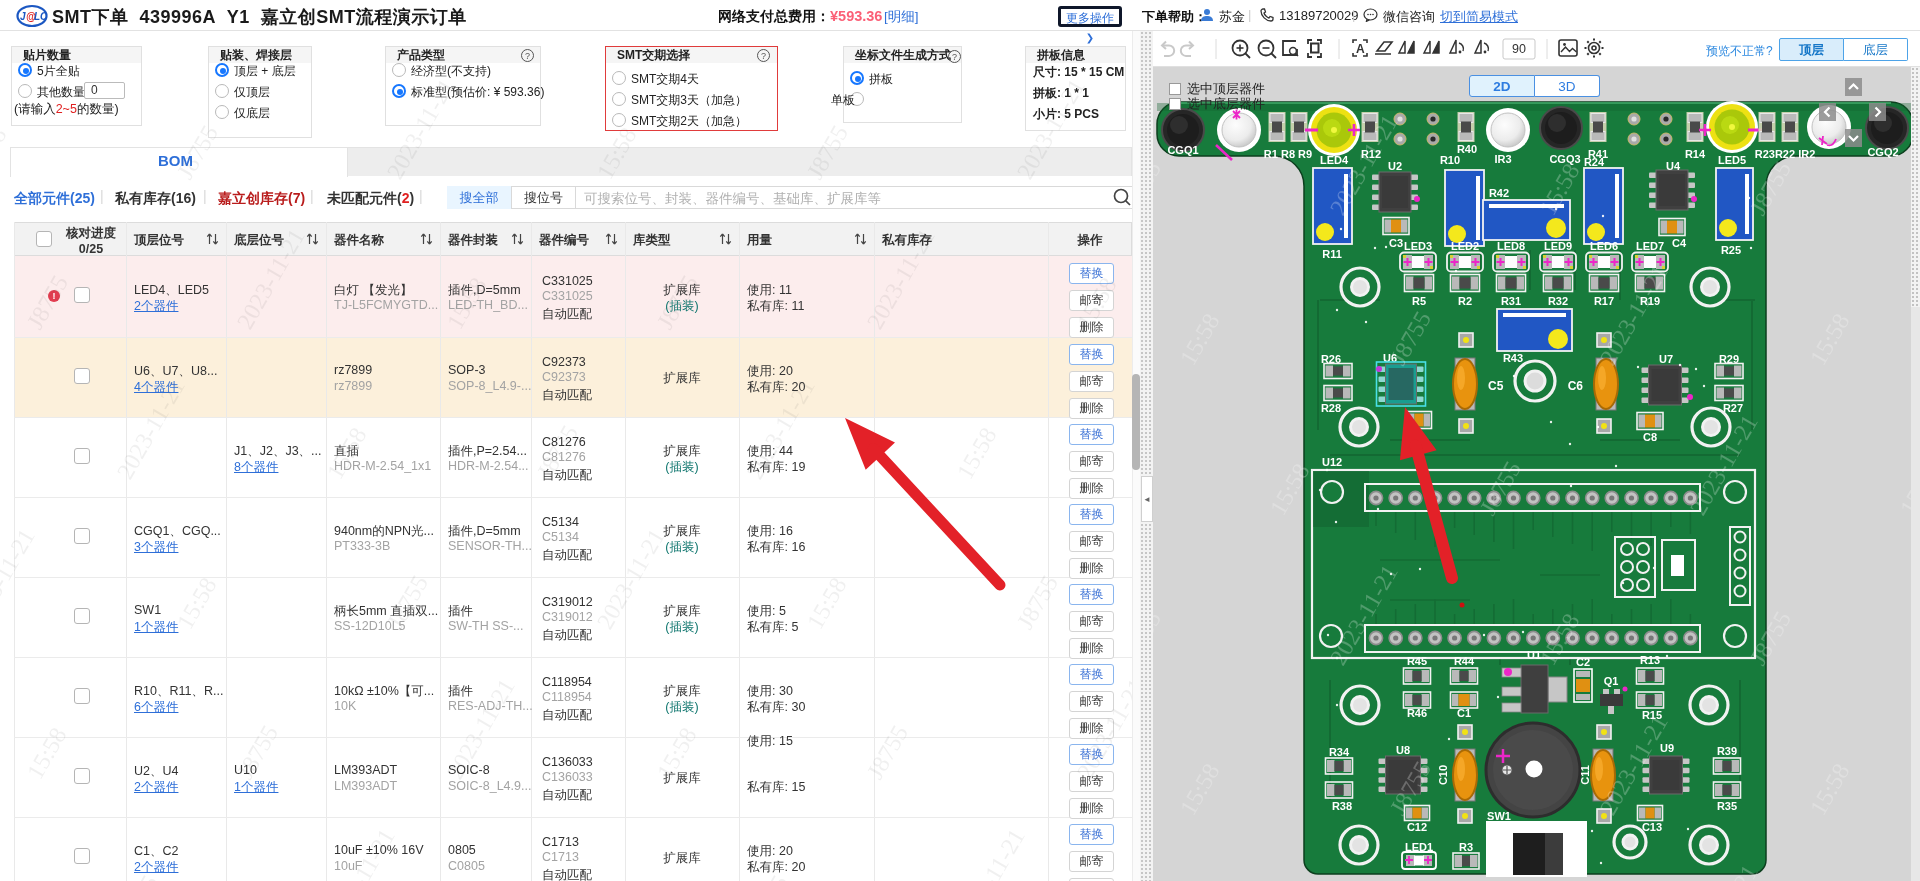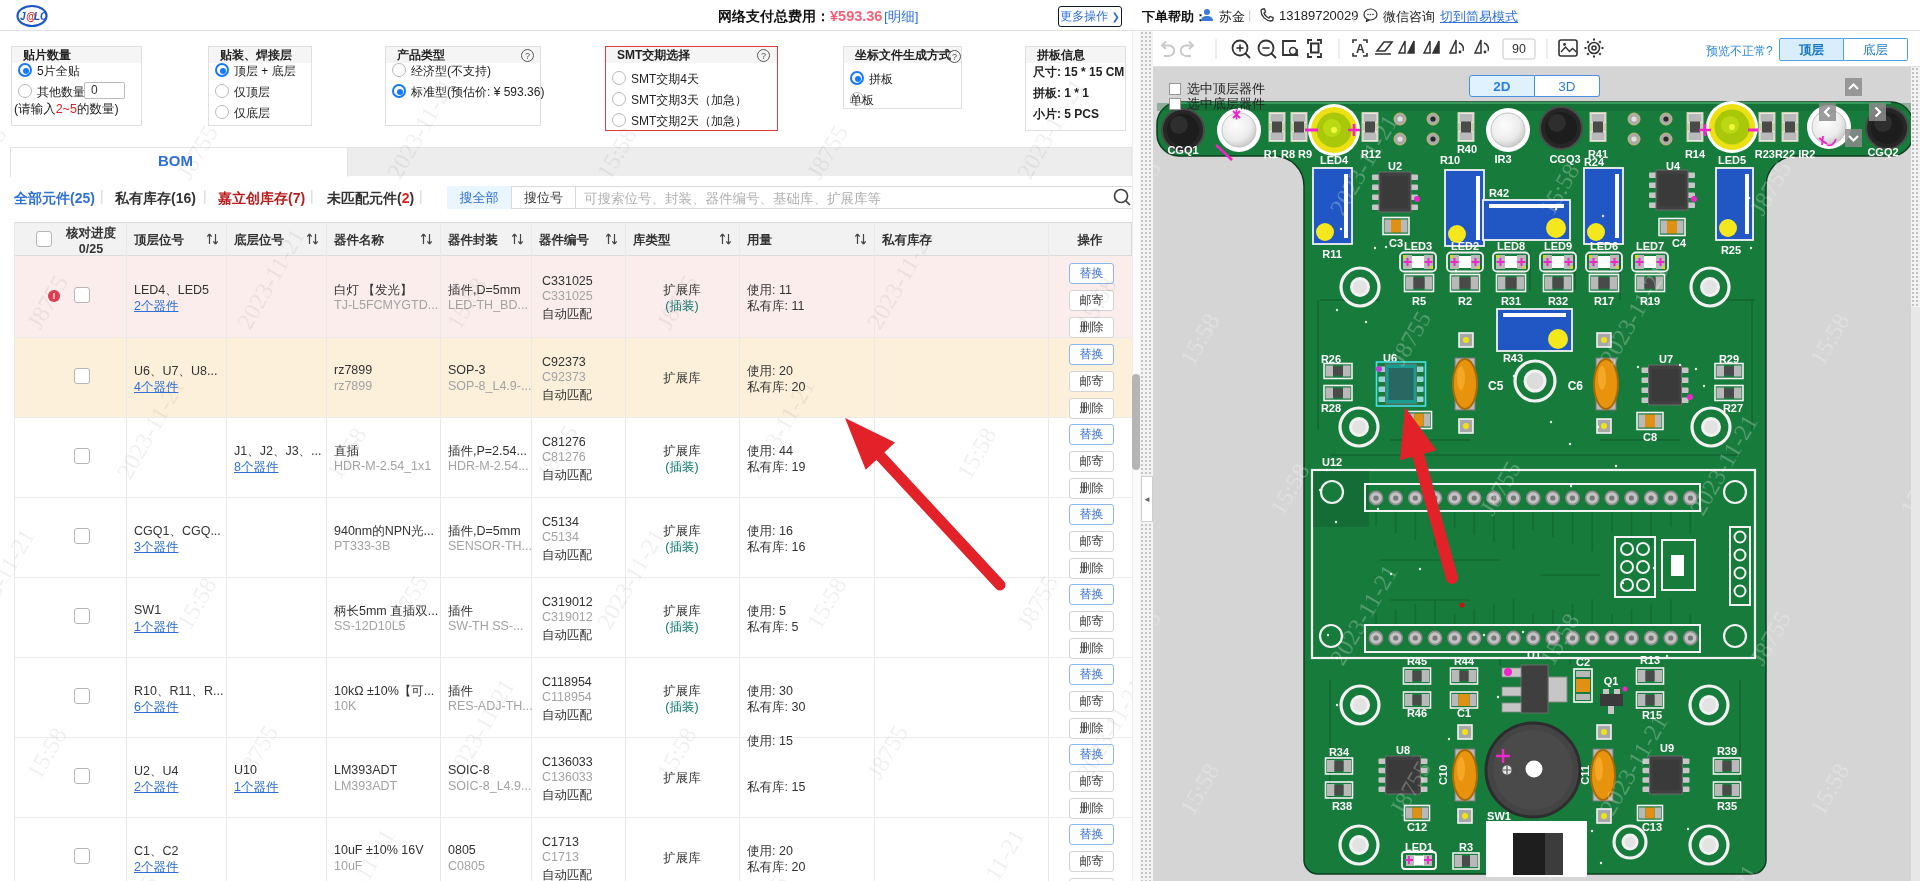--- a/index.html
+++ b/index.html
@@ -23,24 +23,25 @@
 .vline{position:absolute;width:1px;background:#e9e9e9}
 .hline{position:absolute;height:1px;background:#ebebeb}
 </style></head><body>
 <div class="hdr">
     <svg class="abs" style="left:16px;top:4px" width="32" height="24" viewBox="0 0 32 24">
       <ellipse cx="16" cy="12" rx="14.5" ry="10" fill="none" stroke="#1b57c2" stroke-width="2.2"></ellipse>
       <text x="4" y="16" font-size="10" font-weight="bold" font-style="italic" fill="#1b57c2">J</text>
       <text x="10" y="16" font-size="10" font-weight="bold" font-style="italic" fill="#d22">@</text>
       <text x="18" y="16" font-size="10" font-weight="bold" font-style="italic" fill="#1b57c2">LC</text>
     </svg>
+    <div class="abs b" style="left:52px;top:5px;font-size:18px;color:#1a1a1a;letter-spacing:0.5px">SMT下单&nbsp; 439996A&nbsp; Y1&nbsp; 嘉立创SMT流程演示订单</div>
     <div class="abs b" style="left:718px;top:8px;font-size:14px;color:#111">网络支付总费用：</div>
     <div class="abs b" style="left:830px;top:8px;font-size:14.5px;color:#fb5f76">¥593.36</div>
     <div class="abs" style="left:884px;top:8px;font-size:13.5px;color:#2e6fd8">[明细]</div>
-    <div class="abs" style="left:1058px;top:6px;width:64px;height:21px;border:1px solid #0f172a;border-radius:3px;font-size:12px;color:#2e6fd8;text-align:center;line-height:19px">更多操作 <span style="font-size:10px">❯</span></div>
+    <div class="abs" style="left:1058px;top:6px;width:64px;height:21px;border:3px solid #0f172a;border-radius:3px;font-size:12px;color:#2e6fd8;text-align:center;line-height:19px">更多操作 <span style="font-size:10px">❯</span></div>
     <div class="abs b" style="left:1142px;top:8px;font-size:13px;color:#111">下单帮助：</div>
     <svg class="abs" style="left:1200px;top:8px" width="14" height="14" viewBox="0 0 14 14">
       <circle cx="7" cy="4" r="3" fill="#3a7bd5"></circle>
       <path d="M1 13 C1 9 4 8 7 8 C10 8 13 9 13 13 Z" fill="#3a7bd5"></path>
     </svg>
     <div class="abs" style="left:1219px;top:8px;font-size:13px;color:#222">苏金</div>
     <div class="abs" style="left:1248px;top:7px;font-size:13px;color:#ccc">|</div>
     <svg class="abs" style="left:1260px;top:8px" width="14" height="14" viewBox="0 0 14 14">
       <path d="M3 1 C2 1 1 2 1 3 C1 8 6 13 11 13 C12 13 13 12 13 11 L13 9.5 L10 8.5 L9 10 C7 9.5 4.5 7 4 5 L5.5 4 L4.5 1 Z" fill="none" stroke="#333" stroke-width="1.3"></path>
     </svg>
@@ -58,21 +59,21 @@
   </div>
 <div class="panelbox" style="left:11px;top:46px;width:131px;height:80px">
     <div class="ph">贴片数量</div>
   </div>
 <div class="radio sel" style="left:18px;top:63px"></div>
 <div class="rlab" style="left:37px;top:63px">5片全贴</div>
 <div class="radio" style="left:18px;top:84px"></div>
 <div class="rlab" style="left:37px;top:84px">其他数量</div>
 <div class="abs" style="left:84px;top:82px;width:41px;height:17px;border:1px solid #bbb;border-radius:2px;font-size:12px;color:#333;padding-left:6px;line-height:15px">0</div>
 <div class="abs" style="left:14px;top:101px;font-size:12.5px;color:#222">(请输入<span style="color:#e02020">2~5</span>的数量)</div>
-<div class="panelbox" style="left:208px;top:46px;width:104px;height:80px">
+<div class="panelbox" style="left:208px;top:46px;width:104px;height:92px">
     <div class="ph">贴装、焊接层</div>
   </div>
 <div class="radio sel" style="left:215px;top:63px"></div>
 <div class="rlab" style="left:234px;top:63px">顶层 + 底层</div>
 <div class="radio" style="left:215px;top:84px"></div>
 <div class="rlab" style="left:234px;top:84px">仅顶层</div>
 <div class="radio" style="left:215px;top:105px"></div>
 <div class="rlab" style="left:234px;top:105px">仅底层</div>
 <div class="panelbox" style="left:385px;top:46px;width:156px;height:80px">
     <div class="ph">产品类型</div>
@@ -85,28 +86,28 @@
 <div class="panelbox" style="left:605px;top:46px;width:173px;height:85px;border:1px solid #e03b3b">
     <div class="ph">SMT交期选择</div>
   </div>
 <div class="qm" style="left:757px;top:49px">?</div>
 <div class="radio" style="left:612px;top:71px"></div>
 <div class="rlab" style="left:631px;top:71px">SMT交期4天</div>
 <div class="radio" style="left:612px;top:92px"></div>
 <div class="rlab" style="left:631px;top:92px">SMT交期3天（加急）</div>
 <div class="radio" style="left:612px;top:113px"></div>
 <div class="rlab" style="left:631px;top:113px">SMT交期2天（加急）</div>
-<div class="panelbox" style="left:843px;top:46px;width:119px;height:63px">
+<div class="panelbox" style="left:843px;top:46px;width:119px;height:77px">
     <div class="ph">坐标文件生成方式</div>
   </div>
 <div class="qm" style="left:948px;top:50px">?</div>
 <div class="radio sel" style="left:850px;top:71px"></div>
 <div class="rlab" style="left:869px;top:71px">拼板</div>
 <div class="radio" style="left:850px;top:92px"></div>
-<div class="rlab" style="left:850px;top:92px">单板</div>
+<div class="rlab" style="left:831px;top:92px">单板</div>
 <div class="panelbox" style="left:1025px;top:46px;width:101px;height:85px">
     <div class="ph">拼板信息</div>
   </div>
 <div class="abs" style="left:1033px;top:64px;font-size:12px;color:#222;font-weight:600">尺寸: 15 * 15 CM</div>
 <div class="abs" style="left:1033px;top:85px;font-size:12px;color:#222;font-weight:600">拼板: 1 * 1</div>
 <div class="abs" style="left:1033px;top:106px;font-size:12px;color:#222;font-weight:600">小片: 5 PCS</div>
 <div class="abs" style="left:10px;top:147px;width:1122px;height:29px;background:#ededed;border:1px solid #e3e3e3;border-bottom:none"></div>
 <div class="abs" style="left:10px;top:147px;width:338px;height:30px;background:#fff;border:1px solid #e3e3e3;border-bottom:none"></div>
 <div class="abs b blue" style="left:158px;top:152px;font-size:15px">BOM</div>
 <div class="abs b" style="left:14px;top:190px;font-size:14px;color:#2e6fd8">全部元件(25)</div>

